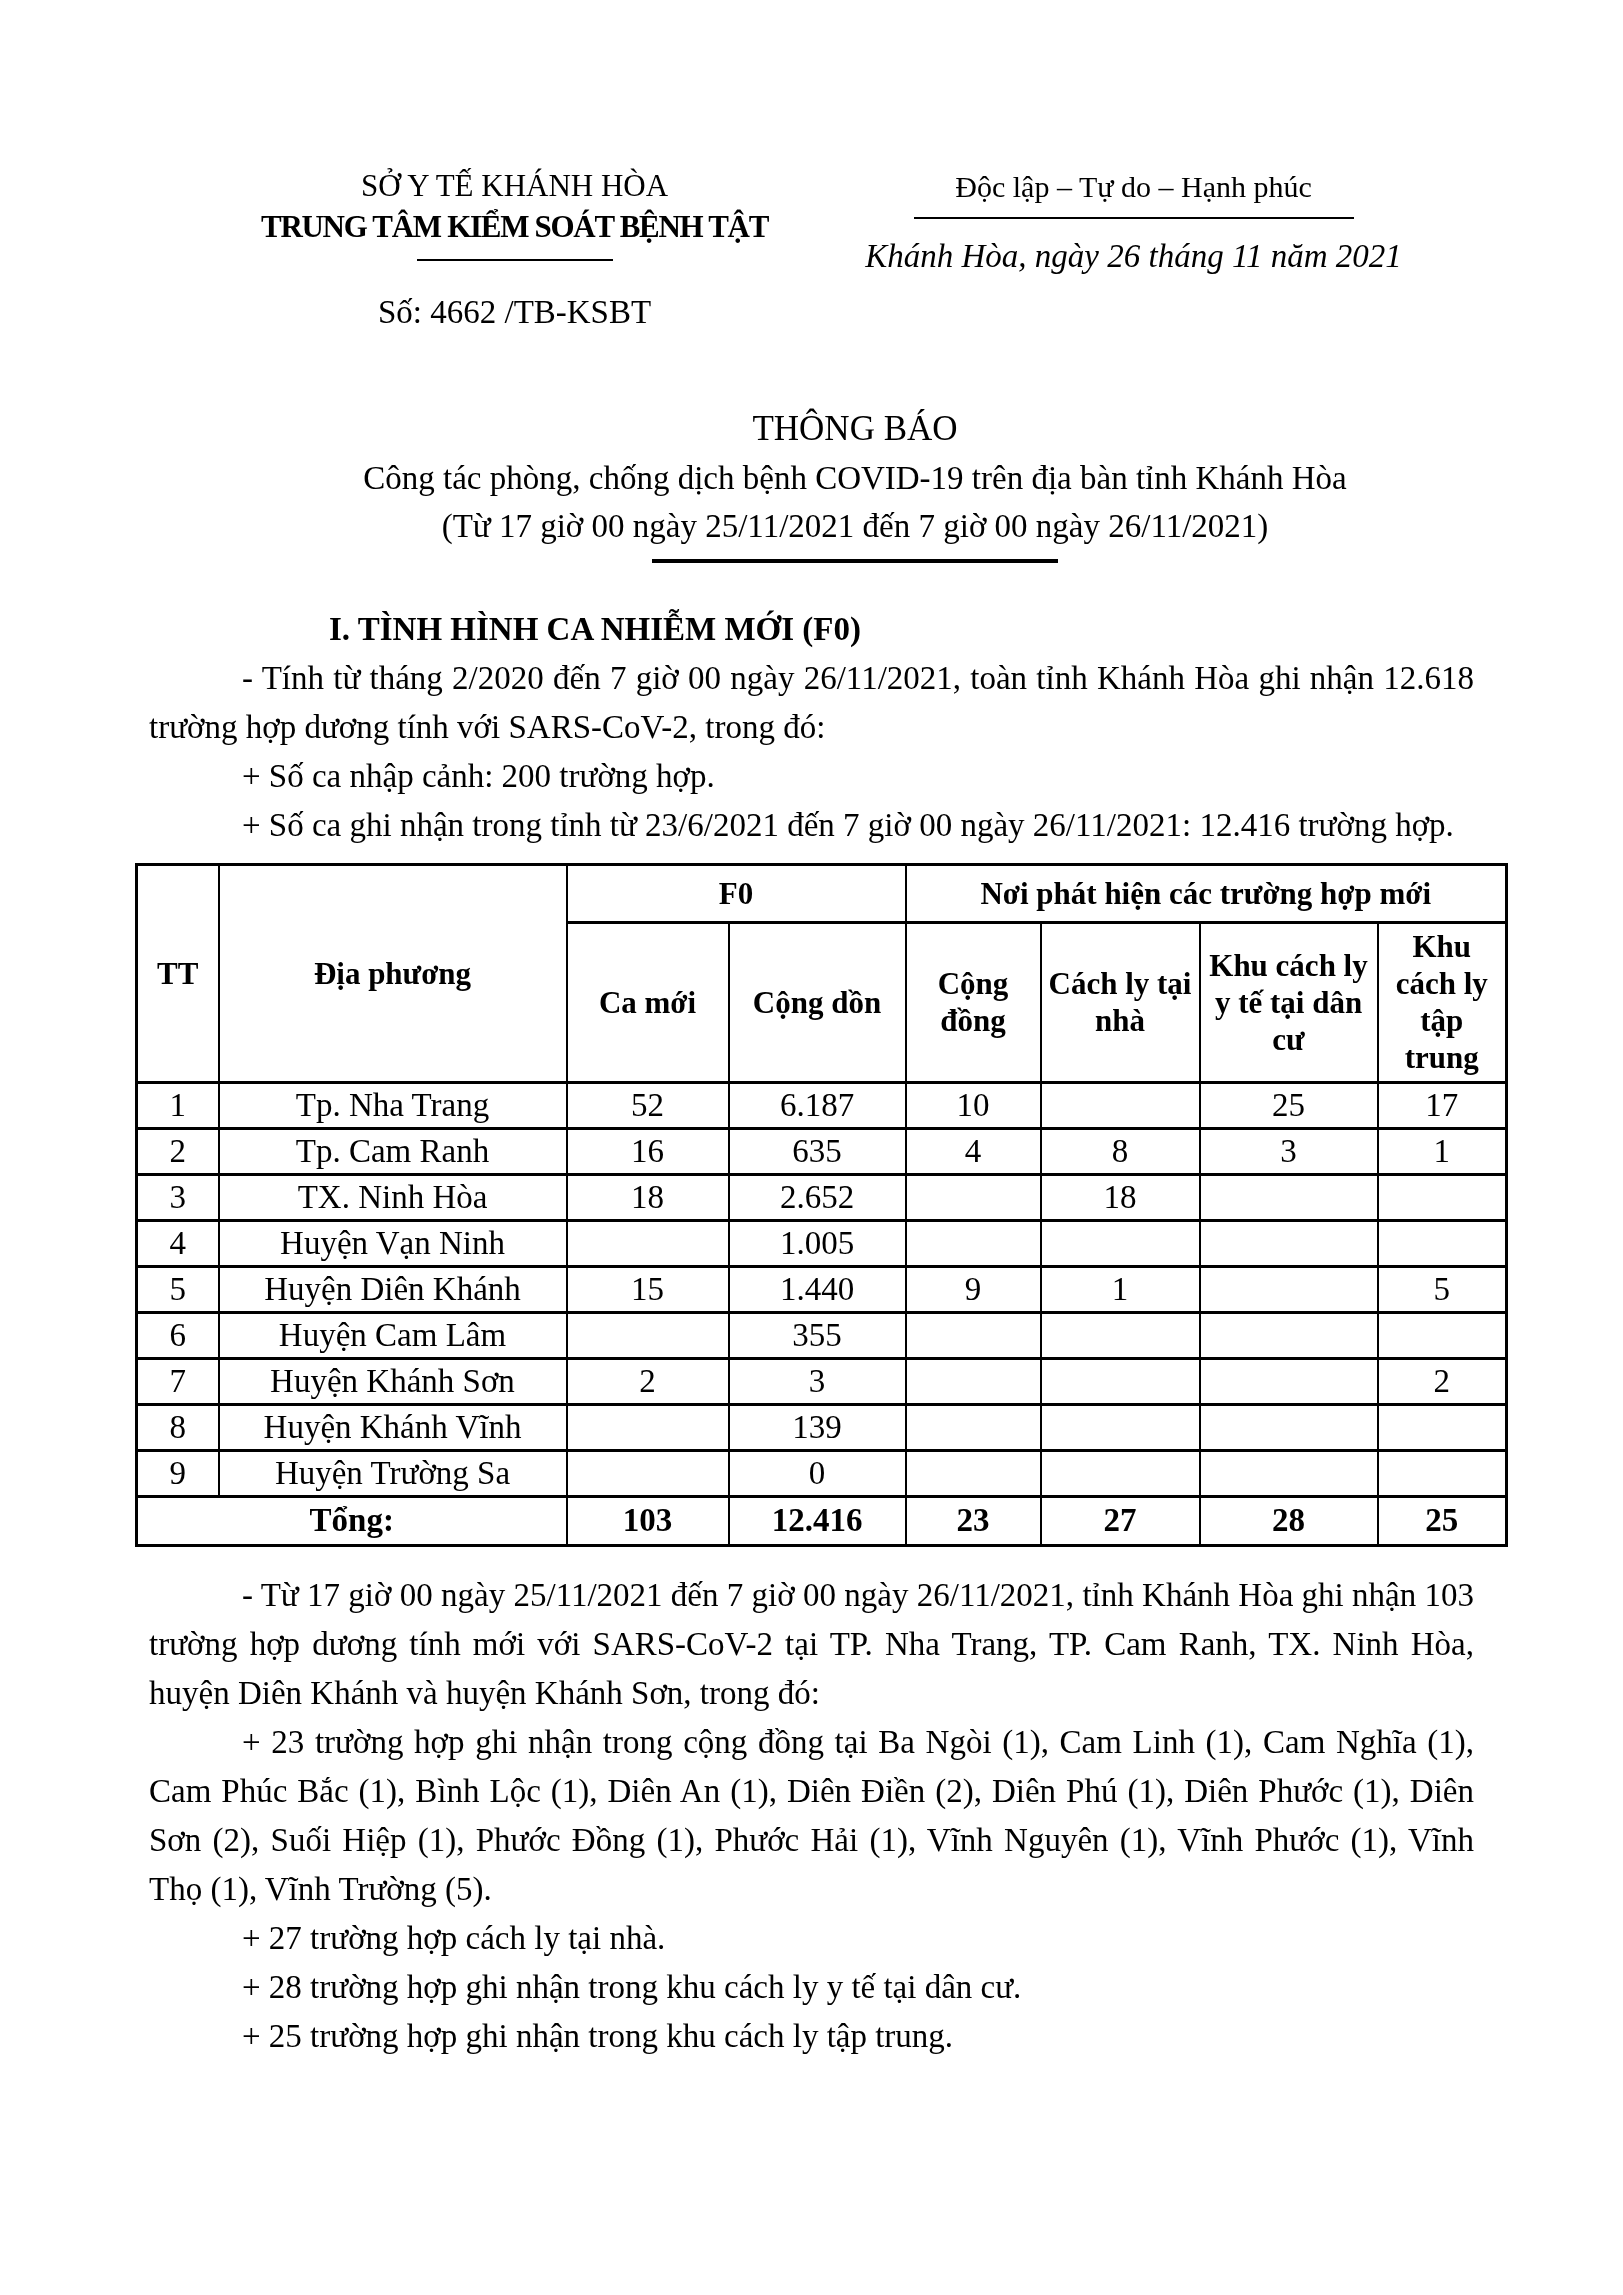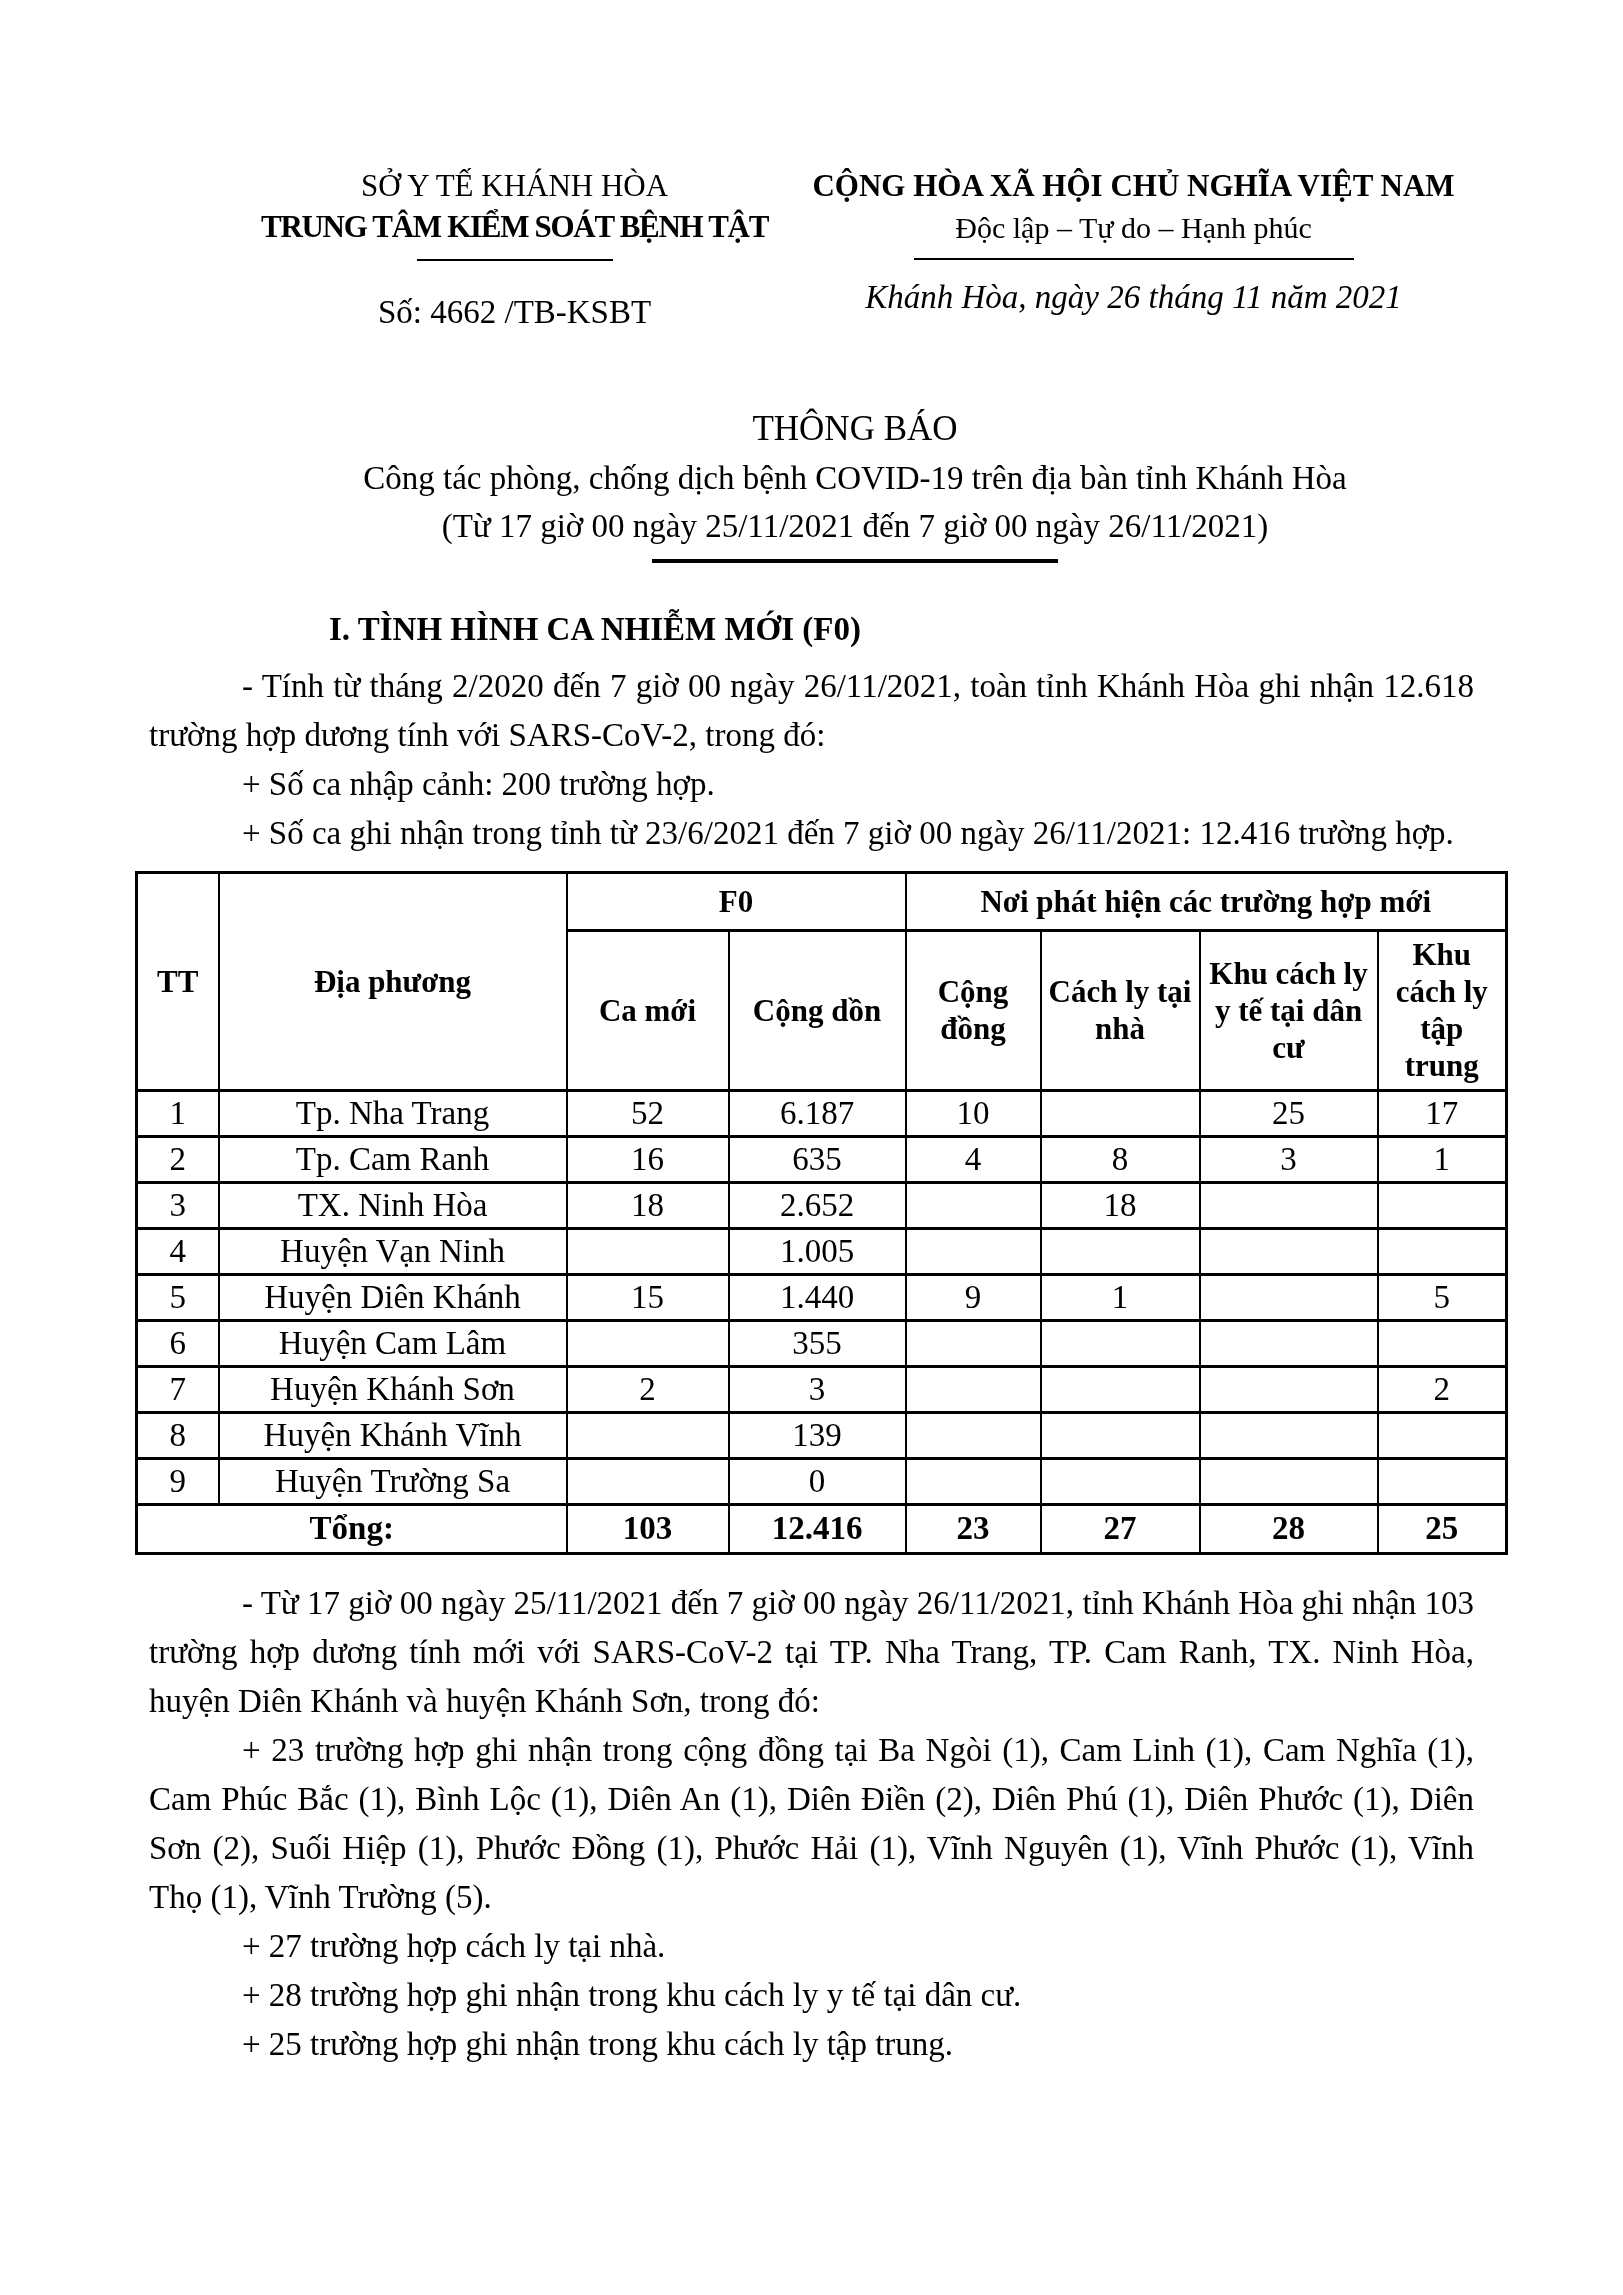--- a/index.html
+++ b/index.html
@@ -27,21 +27,21 @@
   .rule-right{width:440px;margin:7.9px auto 0 auto;}
   .doc-number{margin-top:33px;font-size:33px;white-space:nowrap;}
   .date-line{margin-top:18.3px;font-size:33px;font-style:italic;white-space:nowrap;}
   
   .title-block{margin:73px 149px 0 236px;text-align:center;font-weight:normal;}
   .title-1{font-size:35px;line-height:50px;}
   .title-2{font-size:33px;line-height:48px;}
   .title-3{font-size:33px;line-height:48px;}
   .rule-title{width:406px;height:3.3px;margin:9.2px auto 0 auto;background:#000;}
   
-  .heading{margin:42px 149px 8px 236px;text-indent:93px;font-weight:bold;font-size:33px;line-height:49px;}
+  .heading{margin:42px 149px 0 236px;text-indent:93px;font-weight:bold;font-size:33px;line-height:49px;}
   .para{margin:0 149px;text-indent:93px;text-align:justify;font-size:33px;line-height:49px;}
   
   table.stats{
     border-collapse:collapse;
     table-layout:fixed;
     width:1370px;
     margin:13px 0 0 135px;
     border:3.3px solid #000;
   }
   table.stats th, table.stats td{
@@ -69,21 +69,20 @@
 <div class="page">
 
   <div class="hdr">
     <div class="hdr-col hdr-left">
       <div class="hdr-line1-left">SỞ Y TẾ KHÁNH HÒA</div>
       <div class="hdr-line2-left">TRUNG TÂM KIỂM SOÁT BỆNH TẬT</div>
       <div class="rule rule-left"></div>
       <div class="doc-number">Số: 4662 /TB-KSBT</div>
     </div>
     <div class="hdr-col hdr-right">
-      <div class="hdr-line1-right">CỘNG HÒA XÃ HỘI CHỦ NGHĨA VIỆT NAM</div>
       <div class="hdr-line2-right">Độc lập – Tự do – Hạnh phúc</div>
       <div class="rule rule-right"></div>
       <div class="date-line">Khánh Hòa, ngày 26 tháng 11 năm 2021</div>
     </div>
   </div>
 
   <div class="title-block">
     <div class="title-1">THÔNG BÁO</div>
     <div class="title-2">Công tác phòng, chống dịch bệnh COVID-19 trên địa bàn tỉnh Khánh Hòa</div>
     <div class="title-3">(Từ 17 giờ 00 ngày 25/11/2021 đến 7 giờ 00 ngày 26/11/2021)</div>

